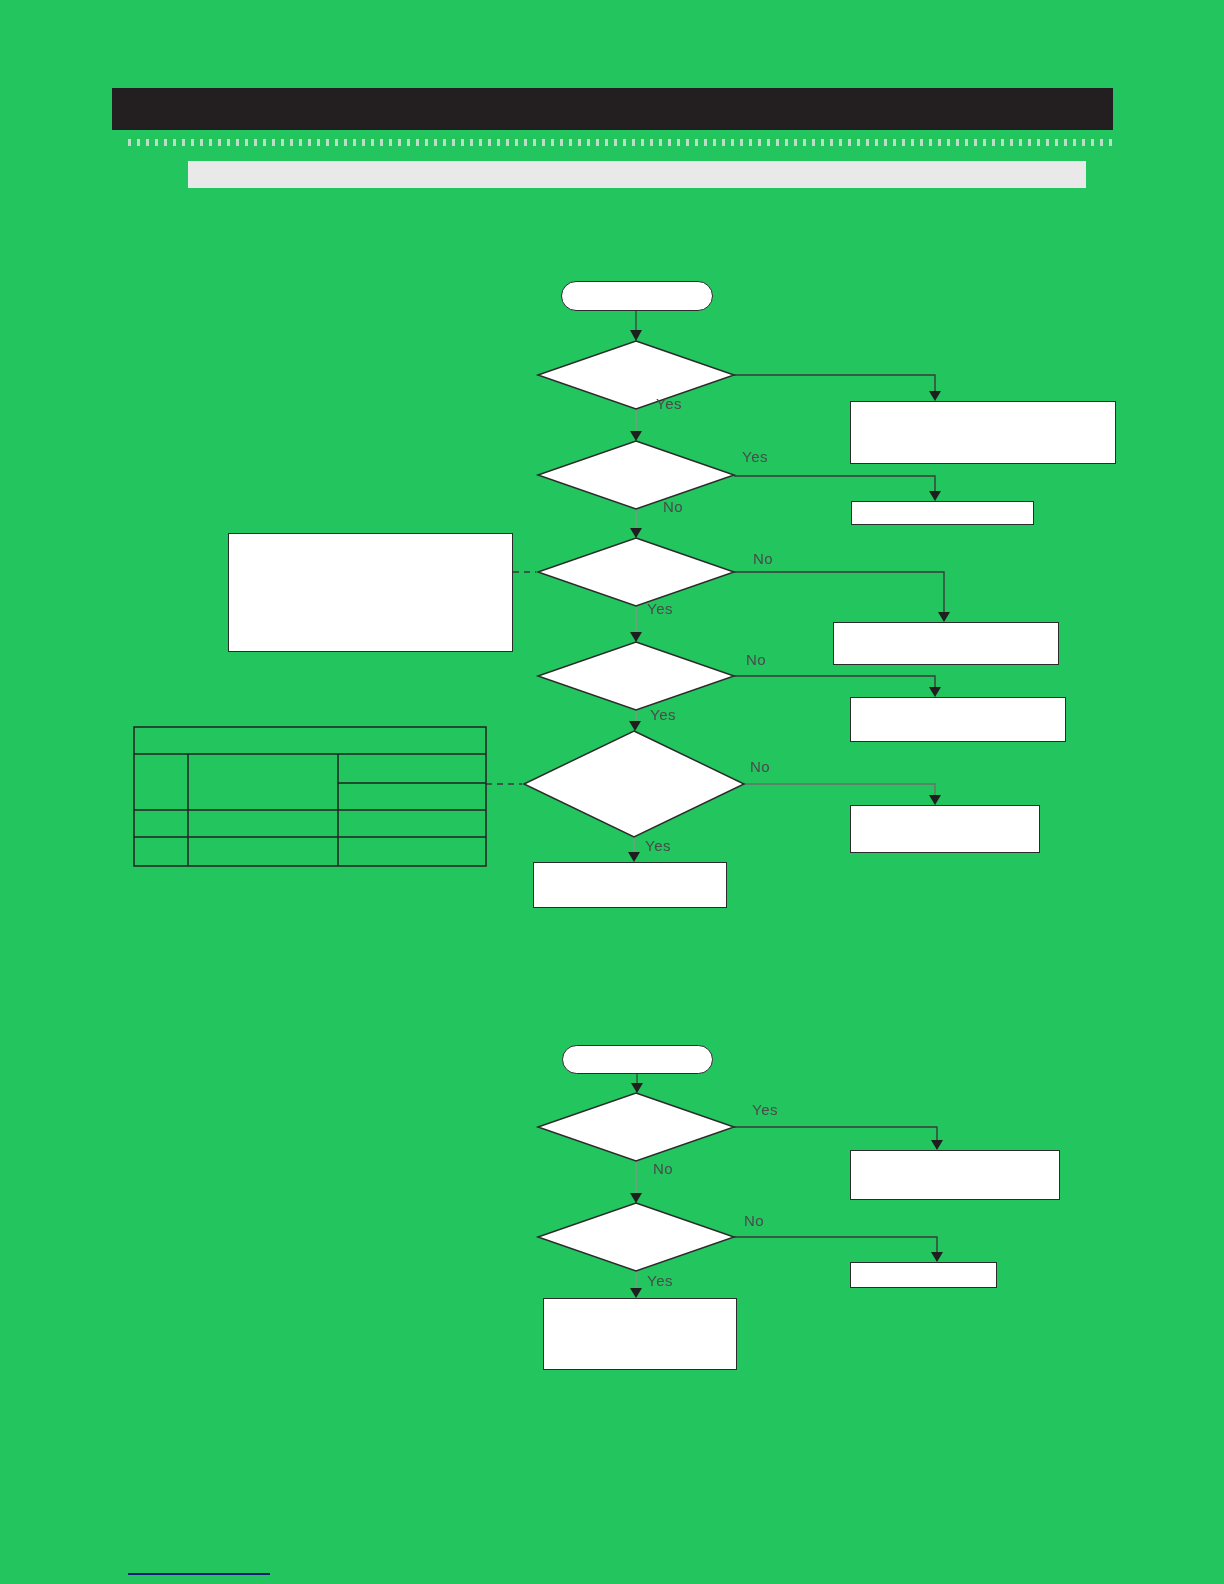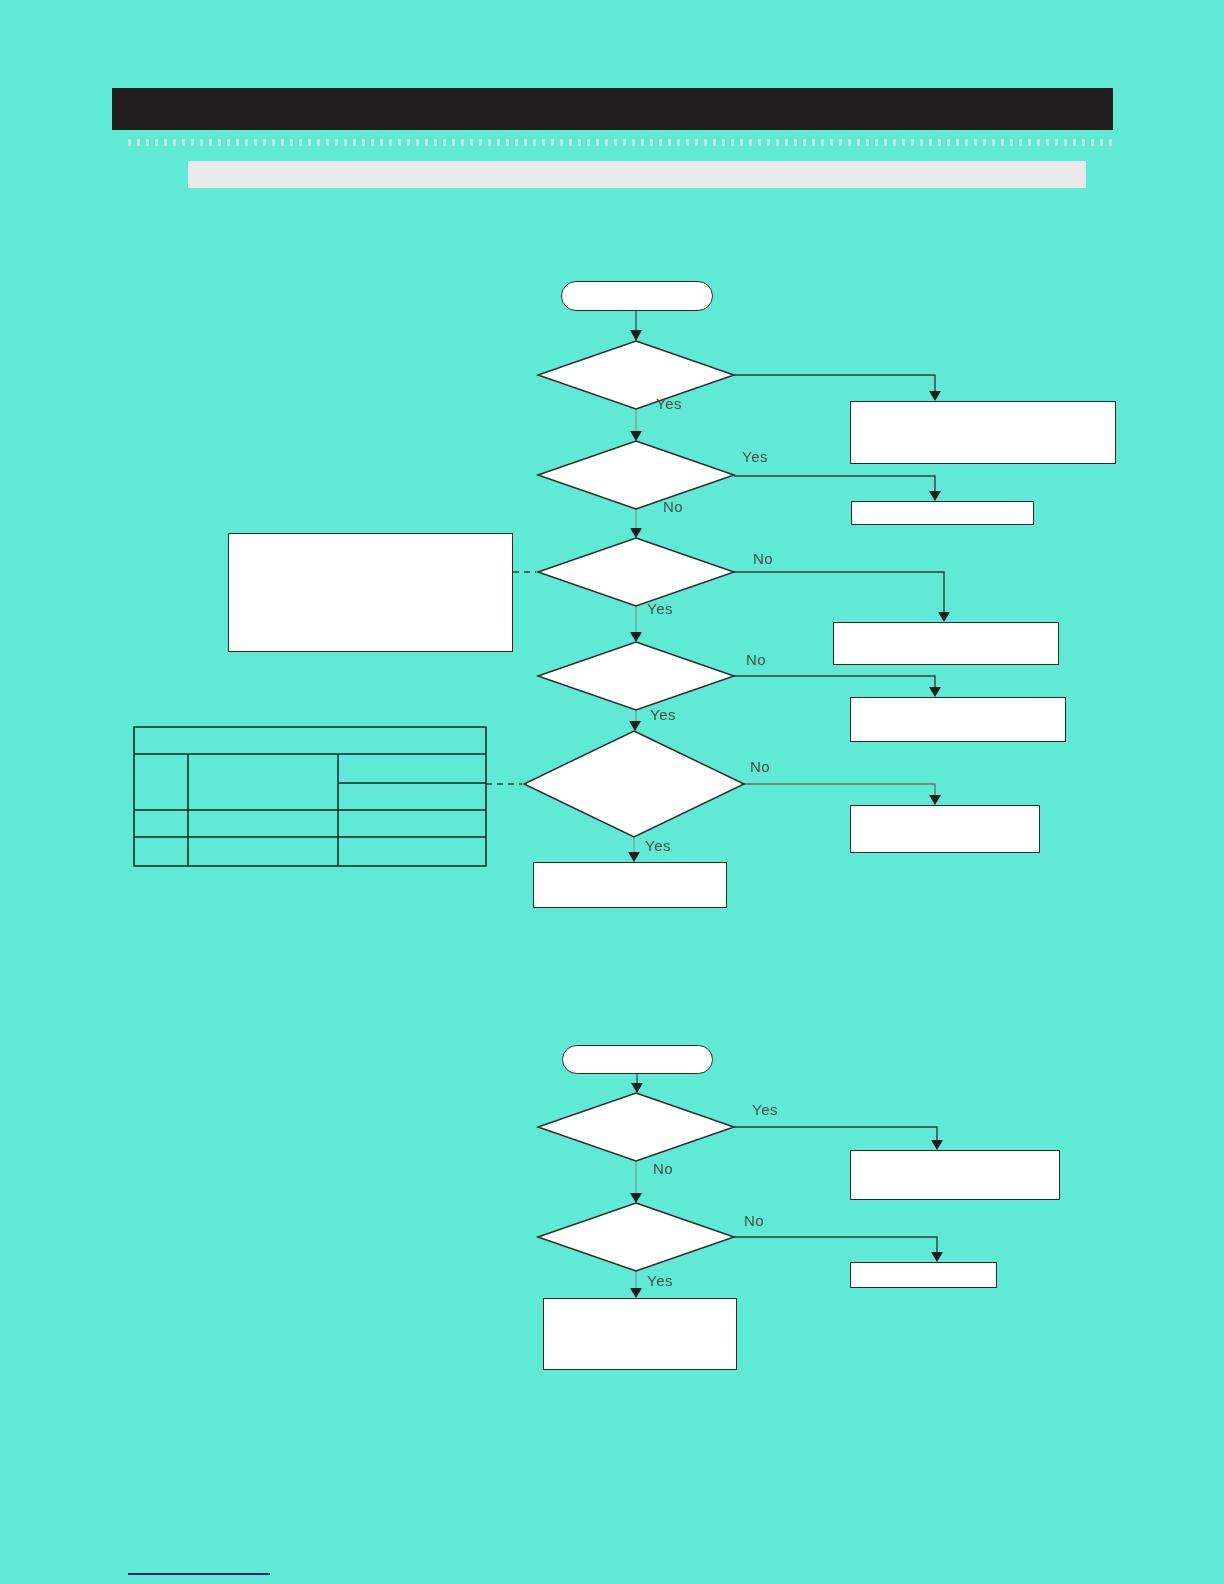--- a/index.html
+++ b/index.html
@@ -1,17 +1,17 @@
 <!DOCTYPE html>
 <html><head>
 <meta charset="utf-8">
 <style>
   html,body{margin:0;padding:0;background:#ffffff;}
   .page{
-    position:relative;width:1224px;height:1584px;background:#5eead4;overflow:hidden;
+    position:relative;width:1224px;height:1584px;background:#22c55e;overflow:hidden;
     font-family:"Liberation Sans", sans-serif;
   }
   .bar-black{position:absolute;left:112px;top:88px;width:1001px;height:42px;background:#231f20;}
   .dotted-sep{
     position:absolute;left:128px;top:139px;width:986px;height:7px;
     background:repeating-linear-gradient(90deg,#e3e3e3 0 3px,transparent 3px 9px);
     opacity:.8;
   }
   .bar-gray{position:absolute;left:188px;top:161px;width:898px;height:27px;background:#e9e9e9;}
   svg.overlay{position:absolute;left:0;top:0;width:1224px;height:1584px;}

